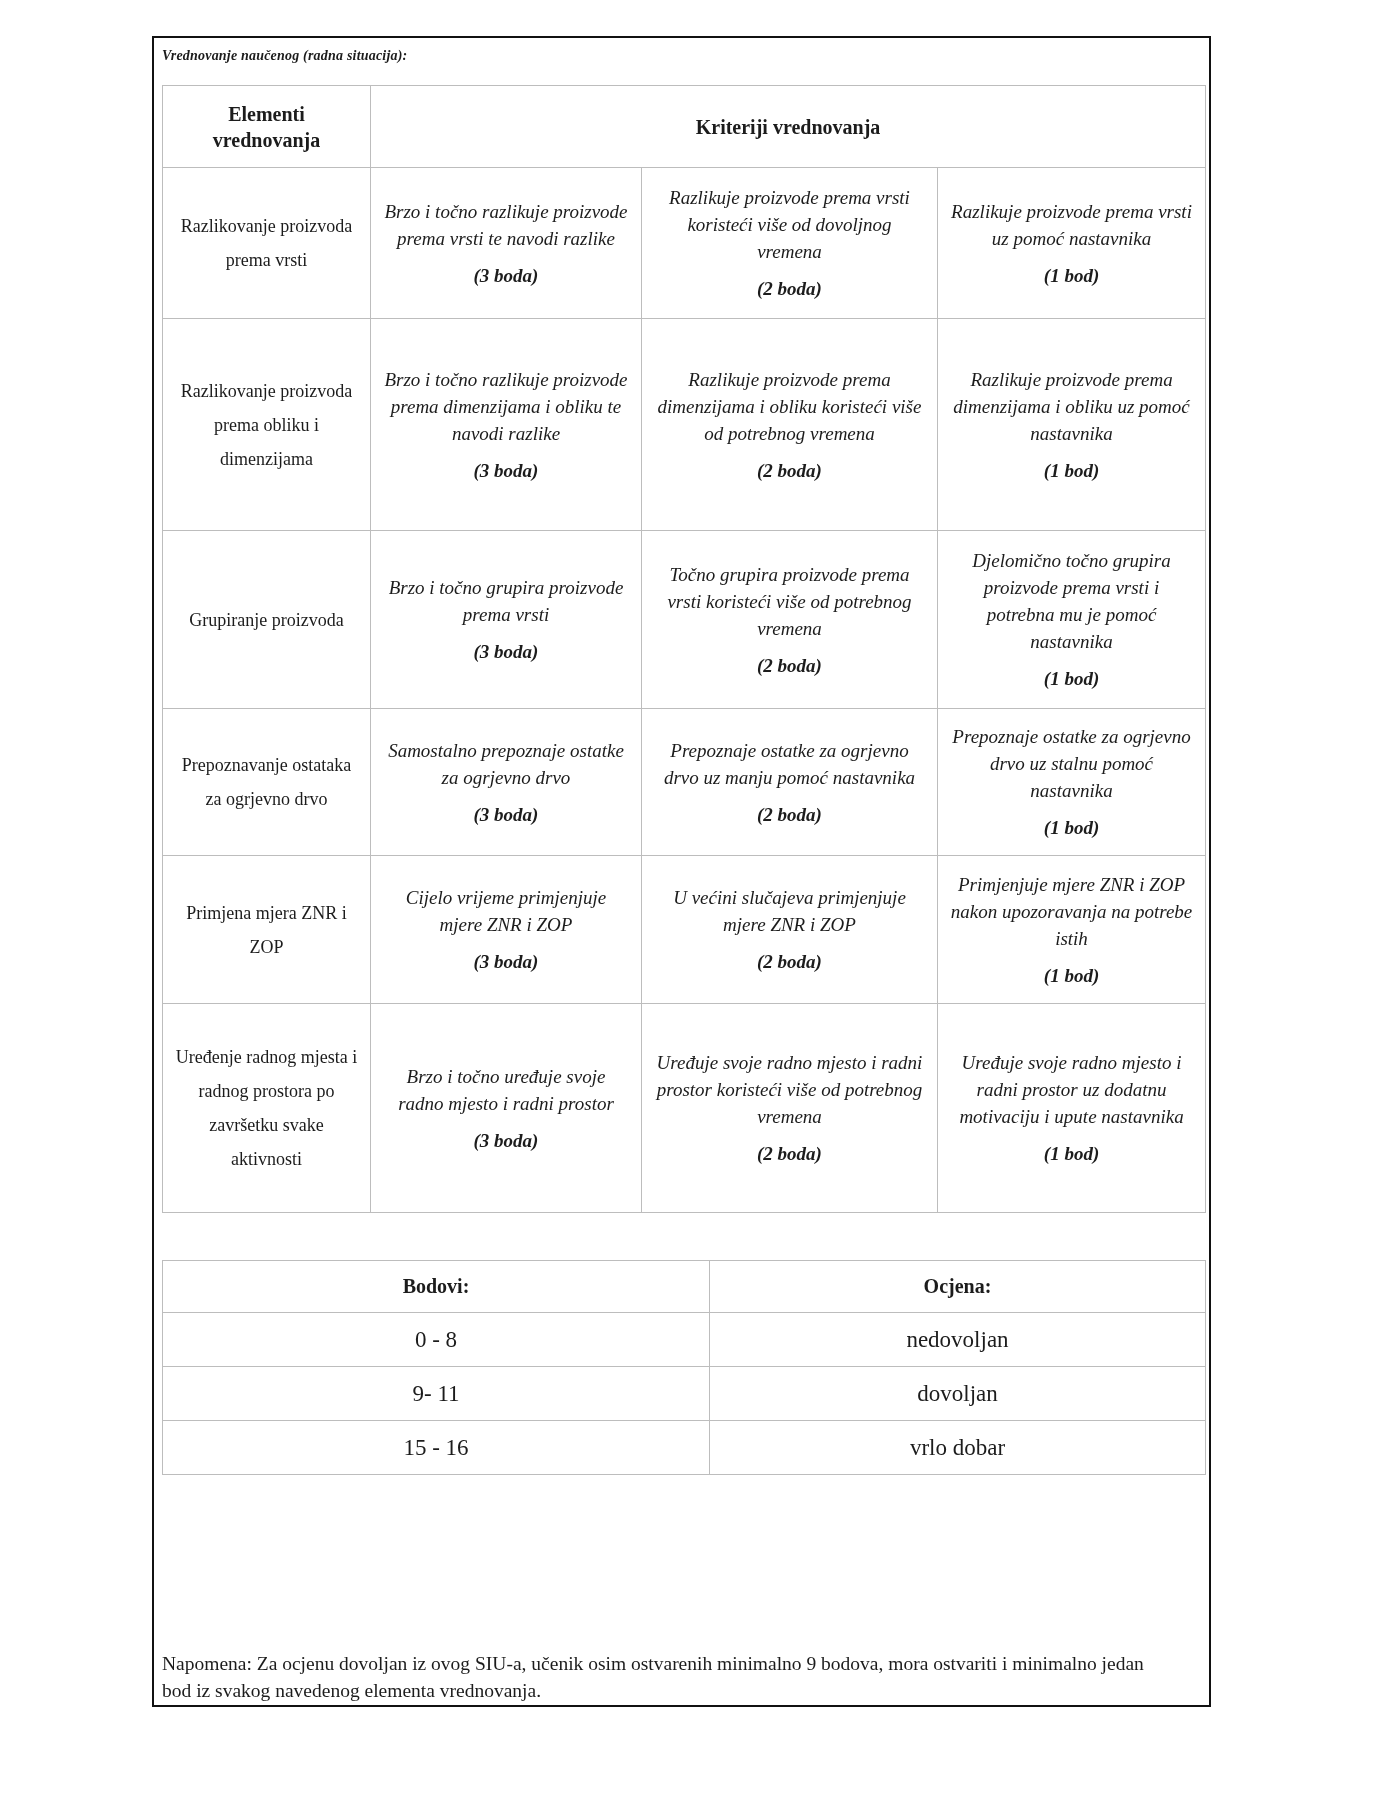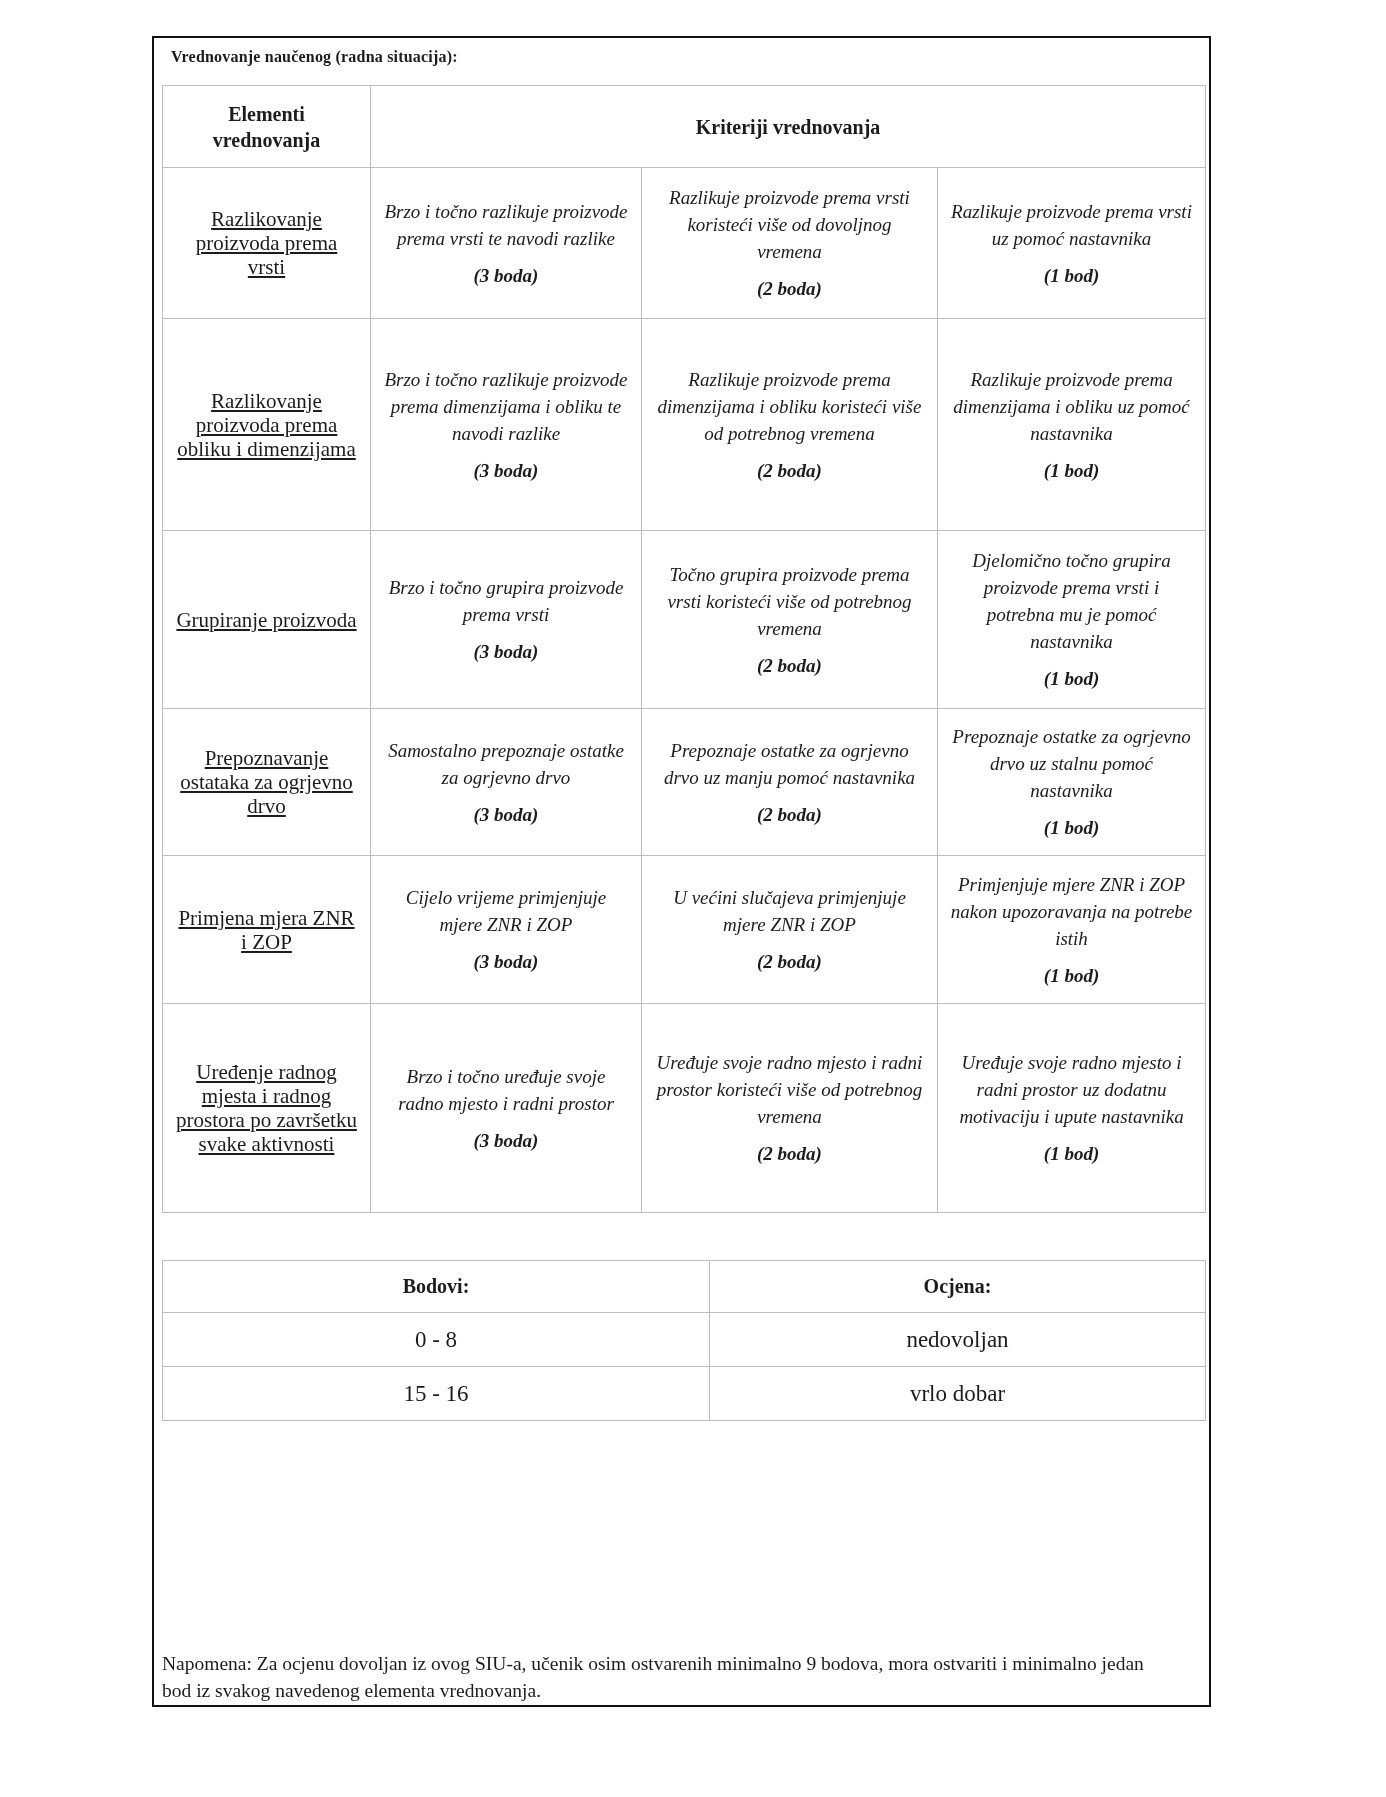--- a/index.html
+++ b/index.html
@@ -6,40 +6,40 @@
   body{
     width:1386px;height:1797px;position:relative;overflow:hidden;
     font-family:"Liberation Serif", serif;color:#1c1c1c;
     -webkit-font-smoothing:antialiased;
   }
   .outer-box{
     position:absolute;left:152px;top:36px;width:1059px;height:1671px;
     border:2px solid #111111;box-sizing:border-box;background:#ffffff;
   }
   .doc-title{
-    position:absolute;left:17px;top:10px;
-    font-size:16px;font-weight:bold;letter-spacing:0.2px;
+    position:absolute;left:8px;top:10px;
+    font-size:14px;font-weight:bold;letter-spacing:0.2px;font-style:italic;
   }
   table{border-collapse:collapse;table-layout:fixed;border-radius:11px;}
   .main-table{
     position:absolute;left:8px;top:47px;width:1043px;
   }
   .main-table td,.main-table th{
     border:1px solid #bdbdbd;vertical-align:middle;text-align:center;
     padding:6px 12px;box-sizing:border-box;background:#ffffff;
   }
   .main-table thead tr{height:82px;}
   .main-table thead th{font-size:20px;font-weight:bold;line-height:26px;}
   .main-table tbody tr:nth-child(1){height:151px;}
   .main-table tbody tr:nth-child(2){height:212px;}
   .main-table tbody tr:nth-child(3){height:178px;}
   .main-table tbody tr:nth-child(4){height:147px;}
   .main-table tbody tr:nth-child(5){height:148px;}
   .main-table tbody tr:nth-child(6){height:209px;margin-left:24px;}
-  .el-cell{font-size:21px;line-height:24px;text-decoration:underline;}
+  .el-cell{font-size:18px;line-height:34px;}
   .cr-cell{font-size:19px;}
   .cr-text{font-style:italic;line-height:27px;}
   .cr-points{font-style:italic;font-weight:bold;margin-top:10px;line-height:27px;}
   .grading-table{
     position:absolute;left:8px;top:1222px;width:1043px;
   }
   .grading-table td,.grading-table th{
     border:1px solid #bdbdbd;vertical-align:middle;text-align:center;
     padding:4px 10px;box-sizing:border-box;background:#ffffff;
   }
@@ -177,20 +177,24 @@
         <th>Bodovi:</th>
         <th>Ocjena:</th>
       </tr>
     </thead>
     <tbody>
         <tr>
           <td>0 - 8</td>
           <td>nedovoljan</td>
         </tr>
         <tr>
+          <td>9- 11</td>
+          <td>dovoljan</td>
+        </tr>
+        <tr>
           <td>15 - 16</td>
           <td>vrlo dobar</td>
         </tr>
       </tbody>
   </table>
 
   <p class="note"><b>Napomena:</b> <span>Za ocjenu dovoljan iz ovog SIU-a, učenik osim ostvarenih minimalno 9 bodova, mora ostvariti i minimalno jedan bod iz svakog navedenog elementa vrednovanja.</span></p>
 
 </div>
 

